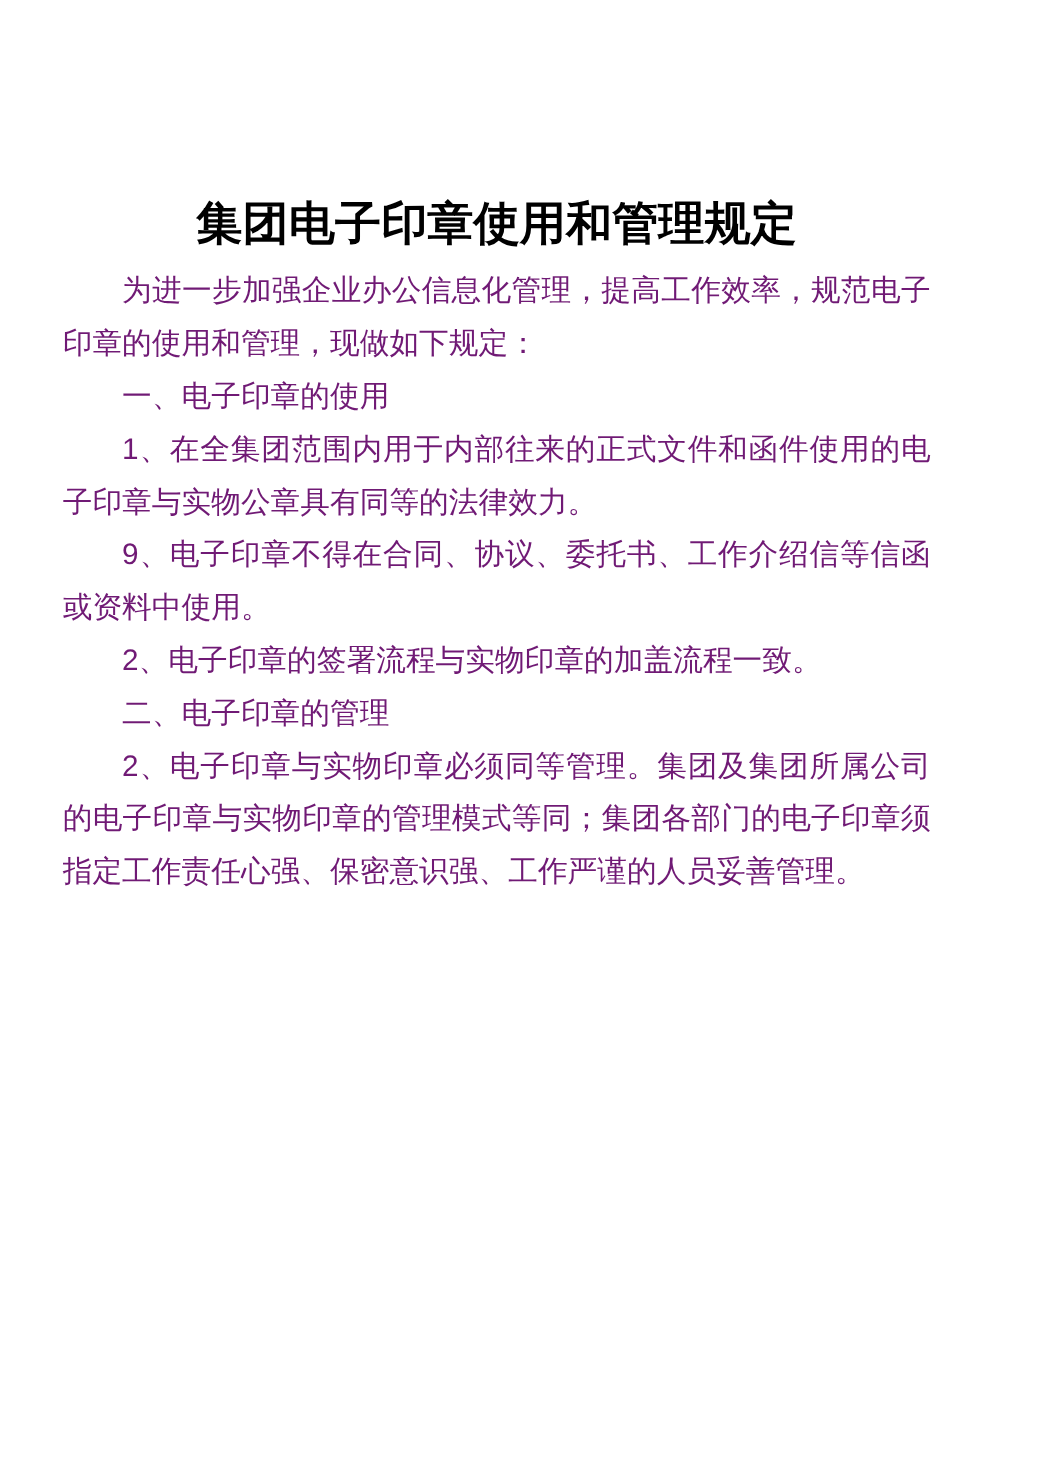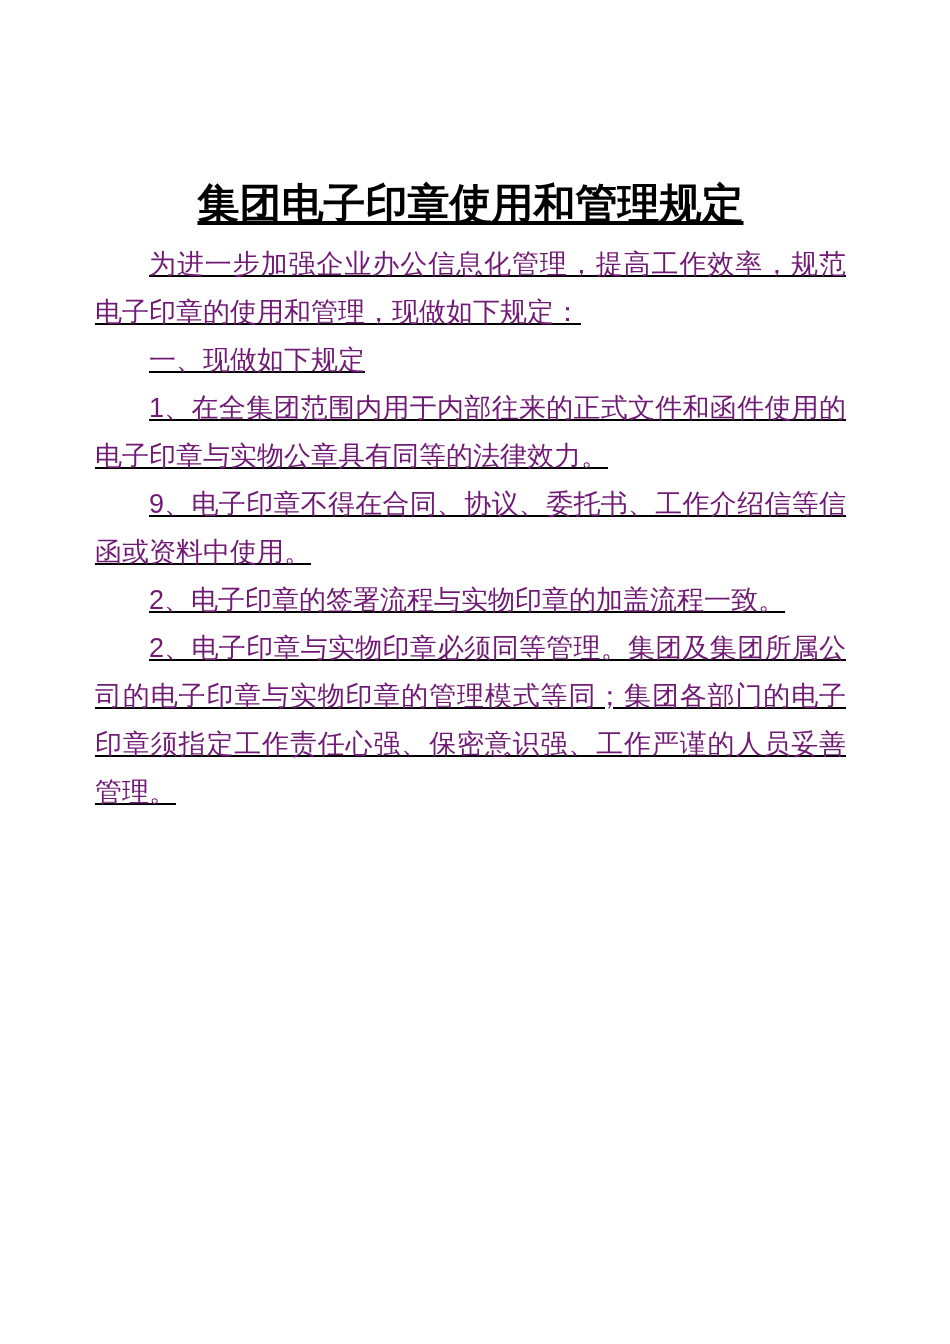--- a/index.html
+++ b/index.html
@@ -6,24 +6,23 @@
     margin: 0;
     padding: 0;
     background: #ffffff;
   }
   .page {
     position: relative;
     width: 950px;
     height: 1344px;
     background: #ffffff;
     box-sizing: border-box;
-    padding: 176px 104px 40px 95px;
+    padding: 176px 104px 40px 57px;
     overflow: hidden;
     color: #000000;
-    text-decoration: underline;
   }
   .doc-title {
     font-family: "Liberation Serif", "DejaVu Serif", serif;
     font-weight: 700;
     font-size: 42px;
     line-height: 56px;
     text-align: center;
     margin: 0 0 8px 0;
     color: #000000;
     letter-spacing: 0px;
@@ -39,19 +38,20 @@
     word-break: break-all;
   }
 </style>
 </head>
 <body>
 
 <div class="page">
   <h1 class="doc-title">集团电子印章使用和管理规定</h1>
   <div class="doc-body">
       <p>为进一步加强企业办公信息化管理，提高工作效率，规范电子印章的使用和管理，现做如下规定：</p>
-      <p>一、现做如下规定</p>
+      <p>一、电子印章的使用</p>
       <p>1、在全集团范围内用于内部往来的正式文件和函件使用的电子印章与实物公章具有同等的法律效力。</p>
       <p>9、电子印章不得在合同、协议、委托书、工作介绍信等信函或资料中使用。</p>
       <p>2、电子印章的签署流程与实物印章的加盖流程一致。</p>
+      <p>二、电子印章的管理</p>
       <p>2、电子印章与实物印章必须同等管理。集团及集团所属公司的电子印章与实物印章的管理模式等同；集团各部门的电子印章须指定工作责任心强、保密意识强、工作严谨的人员妥善管理。</p>
     </div>
 </div>
 
 </body></html>

